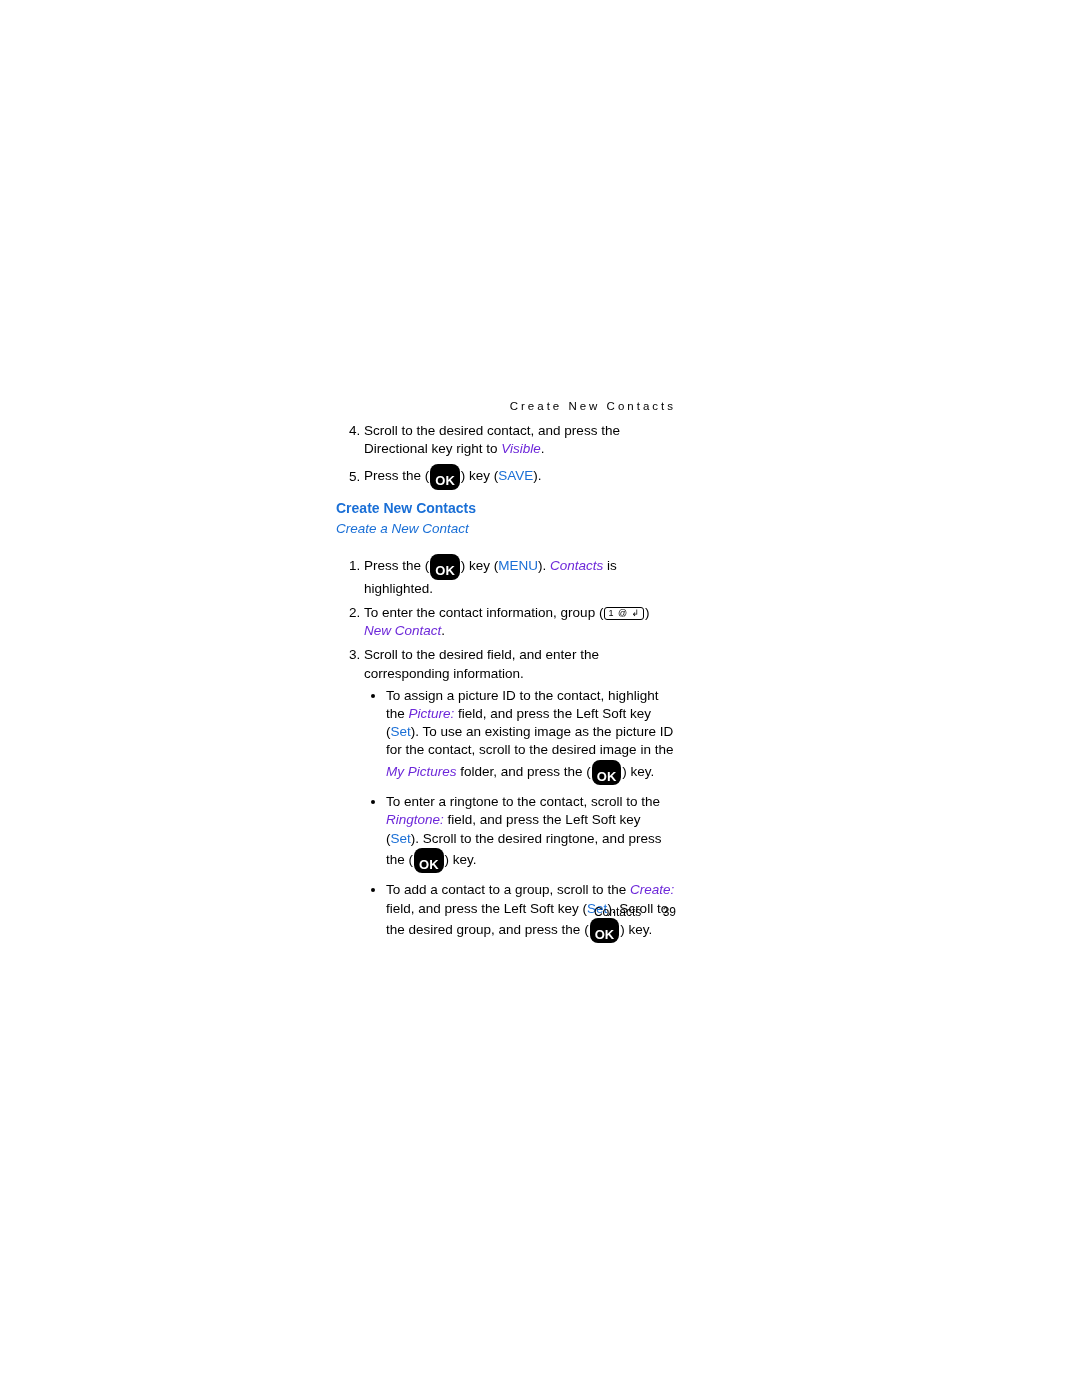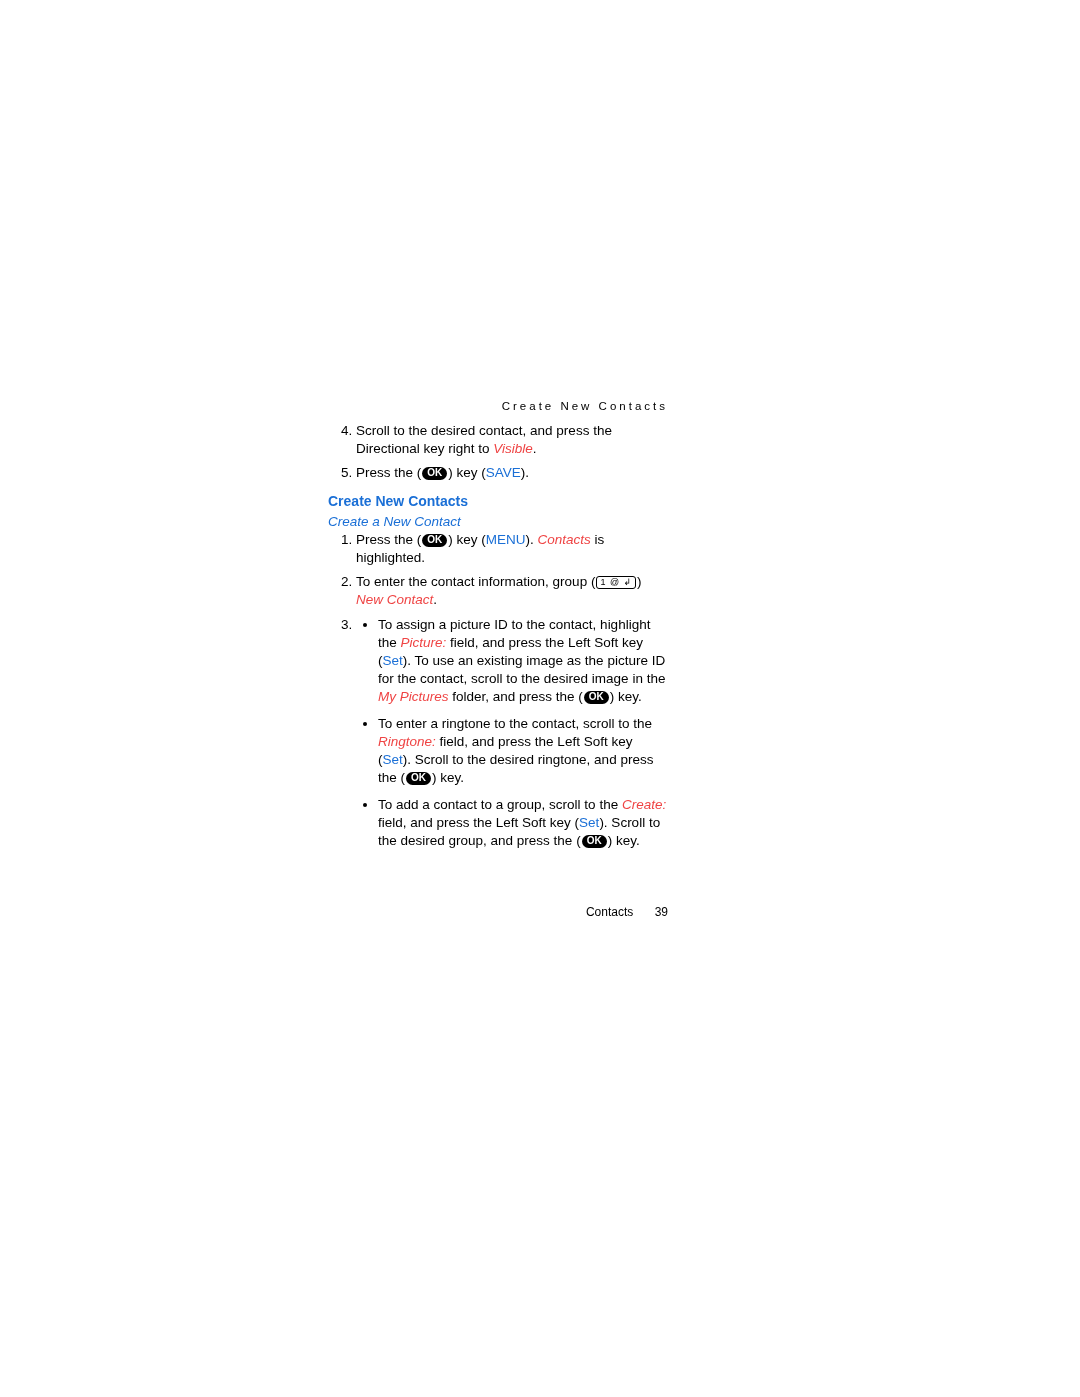--- a/index.html
+++ b/index.html
@@ -8,21 +8,21 @@
     font-family: Arial, Helvetica, sans-serif;
     background: #fff;
     width: 1080px;
     height: 1397px;
     position: relative;
     font-size: 14px;
     color: #000;
   }
   .page {
     position: absolute;
-    left: 328px;
+    left: 336px;
     top: 400px;
     width: 340px;
   }
   .header-label {
     text-align: right;
     letter-spacing: 3px;
     font-size: 11.5px;
     margin-bottom: 10px;
   }
   ol {
@@ -47,32 +47,32 @@
   .blue-bold {
     color: #1a6fd6;
     font-weight: bold;
     font-size: 14px;
     margin: 10px 0 5px 0;
   }
   .blue-italic {
     color: #1a6fd6;
     font-style: italic;
     font-size: 13.5px;
-    margin: 2px 0 2px 0;
+    margin: 2px 0 18px 0;
   }
-  .em-blue-it { color: #ef4444; font-style: italic; }
+  .em-blue-it { color: #6d28d9; font-style: italic; }
   .em-blue { color: #1a6fd6; }
   .ok-key {
     display: inline-block;
     background: #000;
     color: #fff;
-    font-size: 10px;
+    font-size: 13px;
     font-weight: bold;
     border-radius: 8px;
-    padding: 0 5px 1px 5px;
+    padding: 9px 5px 1px 5px;
     vertical-align: middle;
     line-height: 1.2;
     margin: 0 1px;
   }
   .alt-key {
     display: inline-block;
     border: 1px solid #000;
     border-radius: 3px;
     font-size: 9px;
     padding: 0px 3px;
@@ -109,20 +109,21 @@
   <div class="blue-italic">Create a New Contact</div>
 
   <ol>
     <li>
       <span>Press the (</span><span class="ok-key">OK</span><span>) key (</span><span class="em-blue">MENU</span><span>). </span><span class="em-blue-it">Contacts</span><span> is highlighted.</span>
     </li>
     <li>
       <span>To enter the contact information, group (</span><span class="alt-key">1 @ ↲</span><span>) </span><span class="em-blue-it">New Contact</span><span>.</span>
     </li>
     <li>
+      <span>Scroll to the desired field, and enter the corresponding information.</span>
       <ul>
         <li>
           <span>To assign a picture ID to the contact, highlight the </span><span class="em-blue-it">Picture:</span><span> field, and press the Left Soft key (</span><span class="em-blue">Set</span><span>). To use an existing image as the picture ID for the contact, scroll to the desired image in the </span><span class="em-blue-it">My Pictures</span><span> folder, and press the (</span><span class="ok-key">OK</span><span>) key.</span>
         </li>
         <li>
           <span>To enter a ringtone to the contact, scroll to the </span><span class="em-blue-it">Ringtone:</span><span> field, and press the Left Soft key (</span><span class="em-blue">Set</span><span>). Scroll to the desired ringtone, and press the (</span><span class="ok-key">OK</span><span>) key.</span>
         </li>
         <li>
           <span>To add a contact to a group, scroll to the </span><span class="em-blue-it">Create:</span><span> field, and press the Left Soft key (</span><span class="em-blue">Set</span><span>). Scroll to the desired group, and press the (</span><span class="ok-key">OK</span><span>) key.</span>
         </li>

